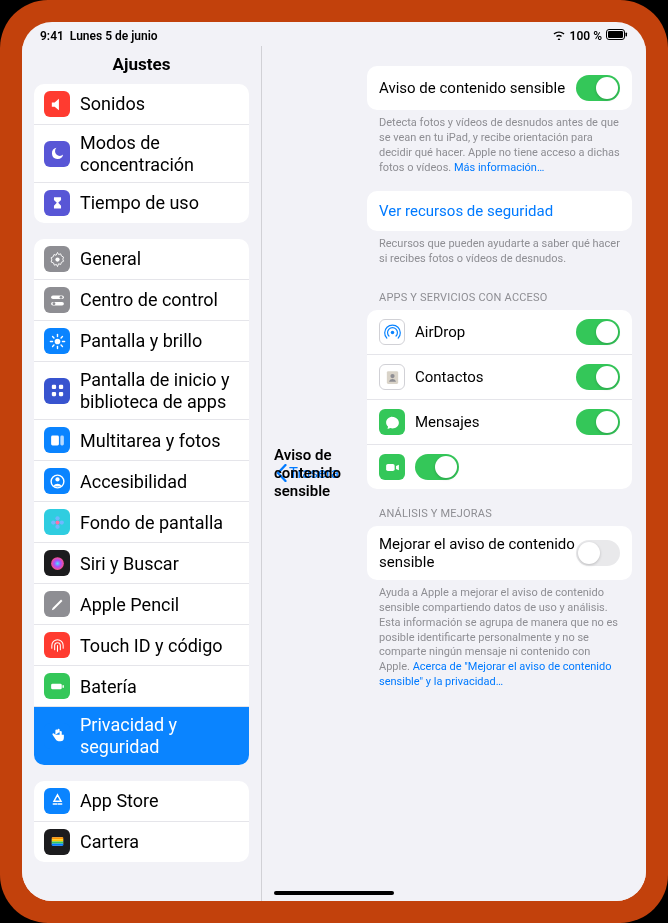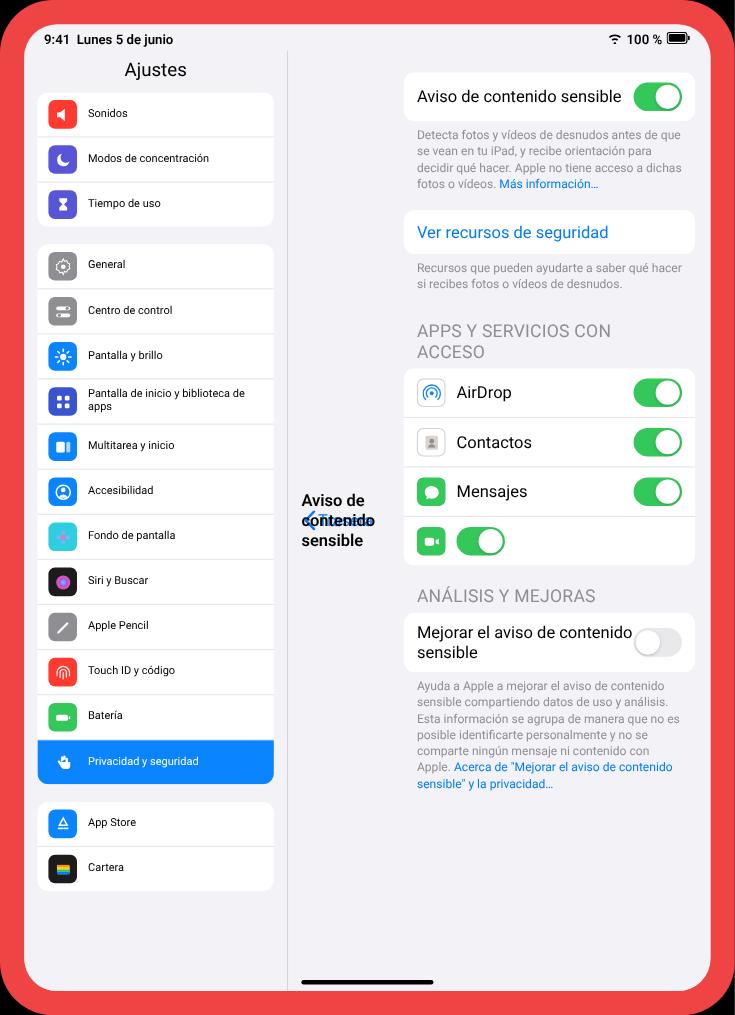--- a/index.html
+++ b/index.html
@@ -1,50 +1,50 @@
 <!DOCTYPE html>
 <html><head>
   <meta charset="utf-8">
   <style>
     *{margin:0;padding:0;box-sizing:border-box;font-family:-apple-system,BlinkMacSystemFont,"Segoe UI",Roboto,sans-serif;-webkit-font-smoothing:antialiased}
     body{background:#000;display:flex;justify-content:center;align-items:flex-start}
-    .device{width:668px;height:923px;background:#ef4444;border-radius:48px;padding:22px;position:relative}
+    .device{width:668px;height:923px;background:#c2410c;border-radius:48px;padding:22px;position:relative}
     .screen{width:100%;height:100%;background:#f2f2f7;border-radius:30px;overflow:hidden;display:flex;flex-direction:column;position:relative}
     .status-bar{height:24px;display:flex;align-items:center;padding:4px 18px 0;font-size:12px;font-weight:600;position:relative}
     .status-left{display:flex;gap:6px;align-items:center}
     .status-right{margin-left:auto;display:flex;align-items:flex-start;gap:4px}
     .body{flex:1;display:flex;overflow:hidden}
     .sidebar{width:240px;background:#f2f2f7;border-right:1px solid #d1d1d6;display:flex;flex-direction:column;overflow:hidden}
-    .sidebar-title{text-align:center;font-size:17px;font-weight:400;padding:8px 0 10px}
+    .sidebar-title{text-align:center;font-size:17px;font-weight:700;padding:8px 0 10px}
     .sidebar-scroll{flex:1;overflow-y:auto;padding:0 12px 0 12px}
     .group{background:#fff;border-radius:10px;margin-bottom:16px;overflow:hidden}
     .row{display:flex;align-items:center;padding:7px 10px;min-height:38px;border-bottom:.5px solid #e5e5ea;cursor:pointer}
     .row:last-child{border-bottom:none}
     .row.selected{background:#0a84ff;color:#fff}
     .icn{width:26px;height:26px;border-radius:6px;margin-right:10px;display:flex;align-items:center;justify-content:center;flex-shrink:0;color:#fff;font-size:14px}
-    .row-label{font-size:10px;line-height:1.2}
+    .row-label{font-size:18px;line-height:1.2}
     .detail{flex:1;display:flex;flex-direction:row;background:#f2f2f7;overflow:hidden}
     .detail-header{position:relative;padding:8px 14px 10px;display:flex;align-items:center}
     .back{color:#007aff;font-size:15px;display:flex;align-items:center;gap:2px;cursor:pointer}
     .detail-title{position:absolute;left:50%;transform:translateX(-50%);font-size:15px;font-weight:600}
     .detail-scroll{flex:1;overflow-y:auto;padding:6px 14px 20px}
     .section{margin-bottom:6px}
     .card{background:#fff;border-radius:10px;overflow:hidden}
     .card-row{display:flex;align-items:center;padding:9px 12px;min-height:40px;border-bottom:.5px solid #e5e5ea}
     .card-row:last-child{border-bottom:none}
     .card-row .lbl{font-size:15px;flex:1}
     .toggle{width:44px;height:26px;border-radius:13px;position:relative;cursor:pointer;transition:.2s}
     .toggle.on{background:#34c759}
     .toggle.off{background:#e9e9eb}
     .knob{position:absolute;width:22px;height:22px;border-radius:50%;background:#fff;top:2px;box-shadow:0 1px 3px rgba(0,0,0,.2);transition:.2s}
     .toggle.on .knob{left:20px}
     .toggle.off .knob{left:2px}
     .footer-text{font-size:11px;color:#8e8e93;padding:6px 12px 0;line-height:1.35}
     .footer-text a{color:#007aff;text-decoration:none}
-    .section-header{font-size:16px;color:#8e8e93;text-transform:uppercase;padding:18px 12px 6px;letter-spacing:.2px}
+    .section-header{font-size:11px;color:#8e8e93;text-transform:uppercase;padding:18px 12px 6px;letter-spacing:.2px}
     .link-row{color:#007aff;font-size:15px}
     .app-icn{width:26px;height:26px;border-radius:6px;margin-right:10px;display:flex;align-items:center;justify-content:center;flex-shrink:0}
     .home-indicator{position:absolute;bottom:6px;left:50%;transform:translateX(-50%);width:120px;height:4px;background:#000;border-radius:3px}
     .sidebar-scroll::-webkit-scrollbar,.detail-scroll::-webkit-scrollbar{display:none}
   </style>
 </head>
 <body>
 
 <div class="device">
   <div class="screen">
@@ -147,21 +147,21 @@
                 </div>
                 <span class="row-label">Pantalla de inicio y biblioteca de apps</span>
               </div>
               <div class="row">
                 <div class="icn" style="background: rgb(10, 132, 255);">
                   <svg width="17" height="17" viewBox="0 0 24 24">
                     <rect x="3" y="5" width="11" height="14" rx="2" fill="#fff"></rect>
                     <rect x="16" y="5" width="5" height="14" rx="2" fill="#fff" opacity=".7"></rect>
                   </svg>
                 </div>
-                <span class="row-label">Multitarea y inicio</span>
+                <span class="row-label">Multitarea y fotos</span>
               </div>
               <div class="row">
                 <div class="icn" style="background: rgb(10, 132, 255);">
                   <svg width="17" height="17" viewBox="0 0 24 24">
                     <circle cx="12" cy="12" r="9" fill="none" stroke="#fff" stroke-width="2"></circle>
                     <circle cx="12" cy="9" r="3" fill="#fff"></circle>
                     <path d="M6 19c1-3 4-4 6-4s5 1 6 4" fill="#fff"></path>
                   </svg>
                 </div>
                 <span class="row-label">Accesibilidad</span>

